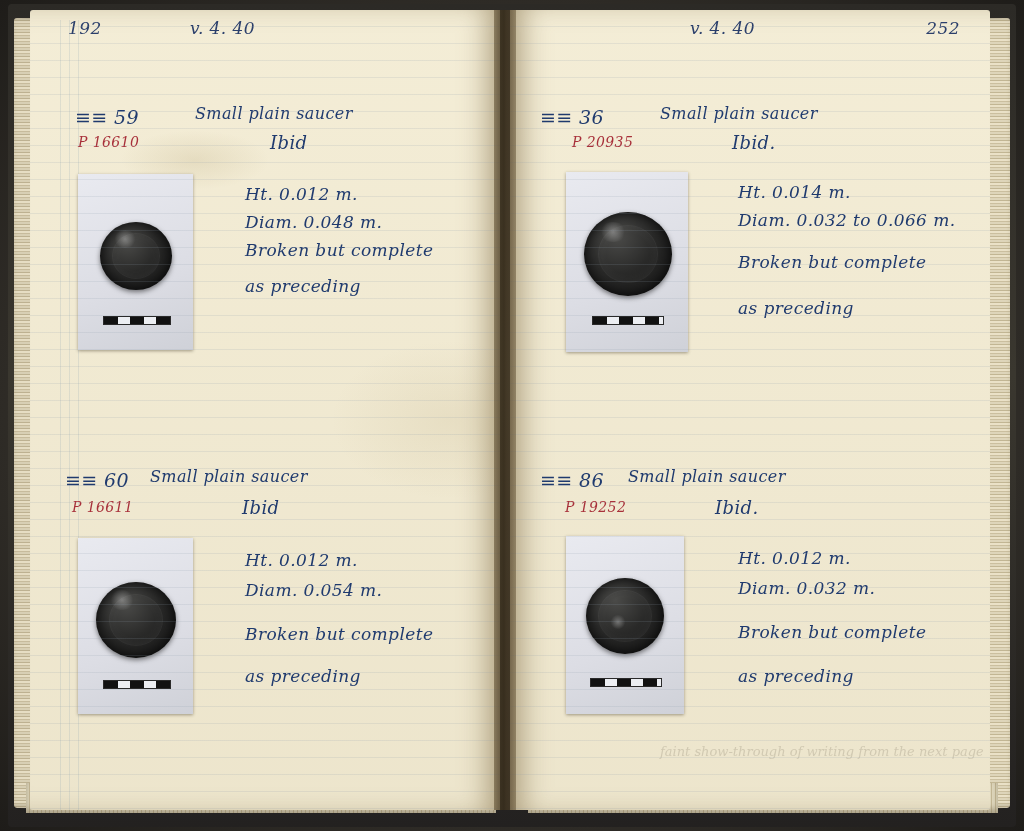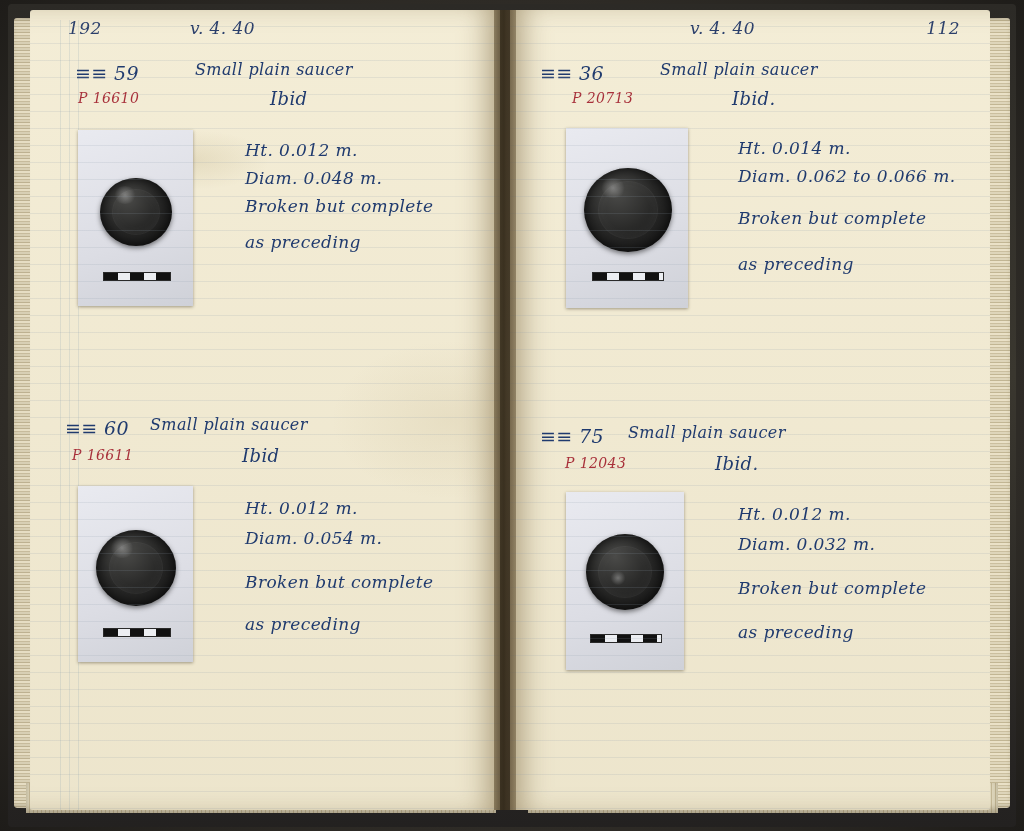--- a/index.html
+++ b/index.html
@@ -94,21 +94,21 @@
     color:#1f3a6e;
     letter-spacing:.4px;
   }
   .hand-red{color:#a8303a;}
 
   .folio{
     position:absolute;font-family:"DejaVu Serif",serif;font-style:italic;
     color:#2b3f6b;font-size:17px;
   }
 
-  .entry{position:absolute;}
+  .entry{position:absolute;margin-top:44px;}
   .entry .num{
     position:absolute;font-size:19px;white-space:nowrap;
   }
   .entry .cat{
     position:absolute;font-size:14px;white-space:nowrap;
   }
   .entry .title{
     position:absolute;font-size:16px;white-space:nowrap;
   }
   .entry .ibid{
@@ -190,21 +190,21 @@
         <div class="highlight" style="left:34px;top:56px;width:26px;height:18px;"></div>
         <div class="scalebar" style="left:25px;top:142px;width:66px;"></div>
       </div>
 
       <div class="line hand" style="left:215px;top:130px;">Ht. 0.012 m.</div>
       <div class="line hand" style="left:215px;top:158px;">Diam. 0.048 m.</div>
       <div class="line hand" style="left:215px;top:186px;">Broken but complete</div>
       <div class="line hand" style="left:215px;top:222px;">as preceding</div>
     </div>
 
-    <div class="entry" style="left:0;top:392px;width:470px;height:330px;">
+    <div class="entry" style="left:0;top:400px;width:470px;height:330px;">
       <div class="num hand" style="left:35px;top:15px;">≡≡ 60</div>
       <div class="cat hand hand-red" style="left:42px;top:45px;">P 16611</div>
       <div class="title hand" style="left:120px;top:13px;">Small plain saucer</div>
       <div class="ibid hand" style="left:212px;top:43px;">Ibid</div>
 
       <div class="photo" style="left:48px;top:84px;width:115px;height:176px;">
         <div class="vessel" style="left:18px;top:44px;width:80px;height:76px;"></div>
         <div class="highlight" style="left:30px;top:52px;width:28px;height:20px;"></div>
         <div class="scalebar" style="left:25px;top:142px;width:66px;"></div>
       </div>
@@ -212,55 +212,56 @@
       <div class="line hand" style="left:215px;top:96px;">Ht. 0.012 m.</div>
       <div class="line hand" style="left:215px;top:126px;">Diam. 0.054 m.</div>
       <div class="line hand" style="left:215px;top:170px;">Broken but complete</div>
       <div class="line hand" style="left:215px;top:212px;">as preceding</div>
     </div>
   </div>
 
   <div class="leaf leaf-right">
 
     <div class="folio hand" style="left:180px;top:8px;">v. 4. 40</div>
-    <div class="folio hand" style="right:30px;top:8px;">112</div>
+    <div class="folio hand" style="right:30px;top:8px;">252</div>
 
     <div class="entry" style="left:0;top:0;width:480px;height:360px;">
       <div class="num hand" style="left:30px;top:52px;">≡≡ 36</div>
-      <div class="cat hand hand-red" style="left:62px;top:80px;">P 20713</div>
+      <div class="cat hand hand-red" style="left:62px;top:80px;">P 20935</div>
       <div class="title hand" style="left:150px;top:50px;">Small plain saucer</div>
       <div class="ibid hand" style="left:222px;top:78px;">Ibid.</div>
 
       <div class="photo" style="left:56px;top:118px;width:122px;height:180px;">
         <div class="vessel" style="left:18px;top:40px;width:88px;height:84px;"></div>
         <div class="highlight" style="left:32px;top:50px;width:30px;height:20px;"></div>
         <div class="scalebar" style="left:26px;top:144px;width:70px;"></div>
       </div>
 
       <div class="line hand" style="left:228px;top:128px;">Ht. 0.014 m.</div>
-      <div class="line hand" style="left:228px;top:156px;">Diam. 0.062 to 0.066 m.</div>
+      <div class="line hand" style="left:228px;top:156px;">Diam. 0.032 to 0.066 m.</div>
       <div class="line hand" style="left:228px;top:198px;">Broken but complete</div>
       <div class="line hand" style="left:228px;top:244px;">as preceding</div>
     </div>
 
     <div class="entry" style="left:0;top:400px;width:480px;height:330px;">
-      <div class="num hand" style="left:30px;top:15px;">≡≡ 75</div>
-      <div class="cat hand hand-red" style="left:55px;top:45px;">P 12043</div>
+      <div class="num hand" style="left:30px;top:15px;">≡≡ 86</div>
+      <div class="cat hand hand-red" style="left:55px;top:45px;">P 19252</div>
       <div class="title hand" style="left:118px;top:13px;">Small plain saucer</div>
       <div class="ibid hand" style="left:205px;top:43px;">Ibid.</div>
 
       <div class="photo" style="left:56px;top:82px;width:118px;height:178px;">
         <div class="vessel" style="left:20px;top:42px;width:78px;height:76px;"></div>
         <div class="highlight" style="left:44px;top:78px;width:16px;height:16px;"></div>
         <div class="scalebar" style="left:24px;top:142px;width:70px;"></div>
       </div>
 
       <div class="line hand" style="left:228px;top:94px;">Ht. 0.012 m.</div>
       <div class="line hand" style="left:228px;top:124px;">Diam. 0.032 m.</div>
       <div class="line hand" style="left:228px;top:168px;">Broken but complete</div>
       <div class="line hand" style="left:228px;top:212px;">as preceding</div>
 
+      <div class="bleed" style="left:150px;top:290px;">faint show-through of writing from the next page</div>
     </div>
   </div>
 
   <div class="gutter"></div>
 
 </div>
 
 </body></html>

